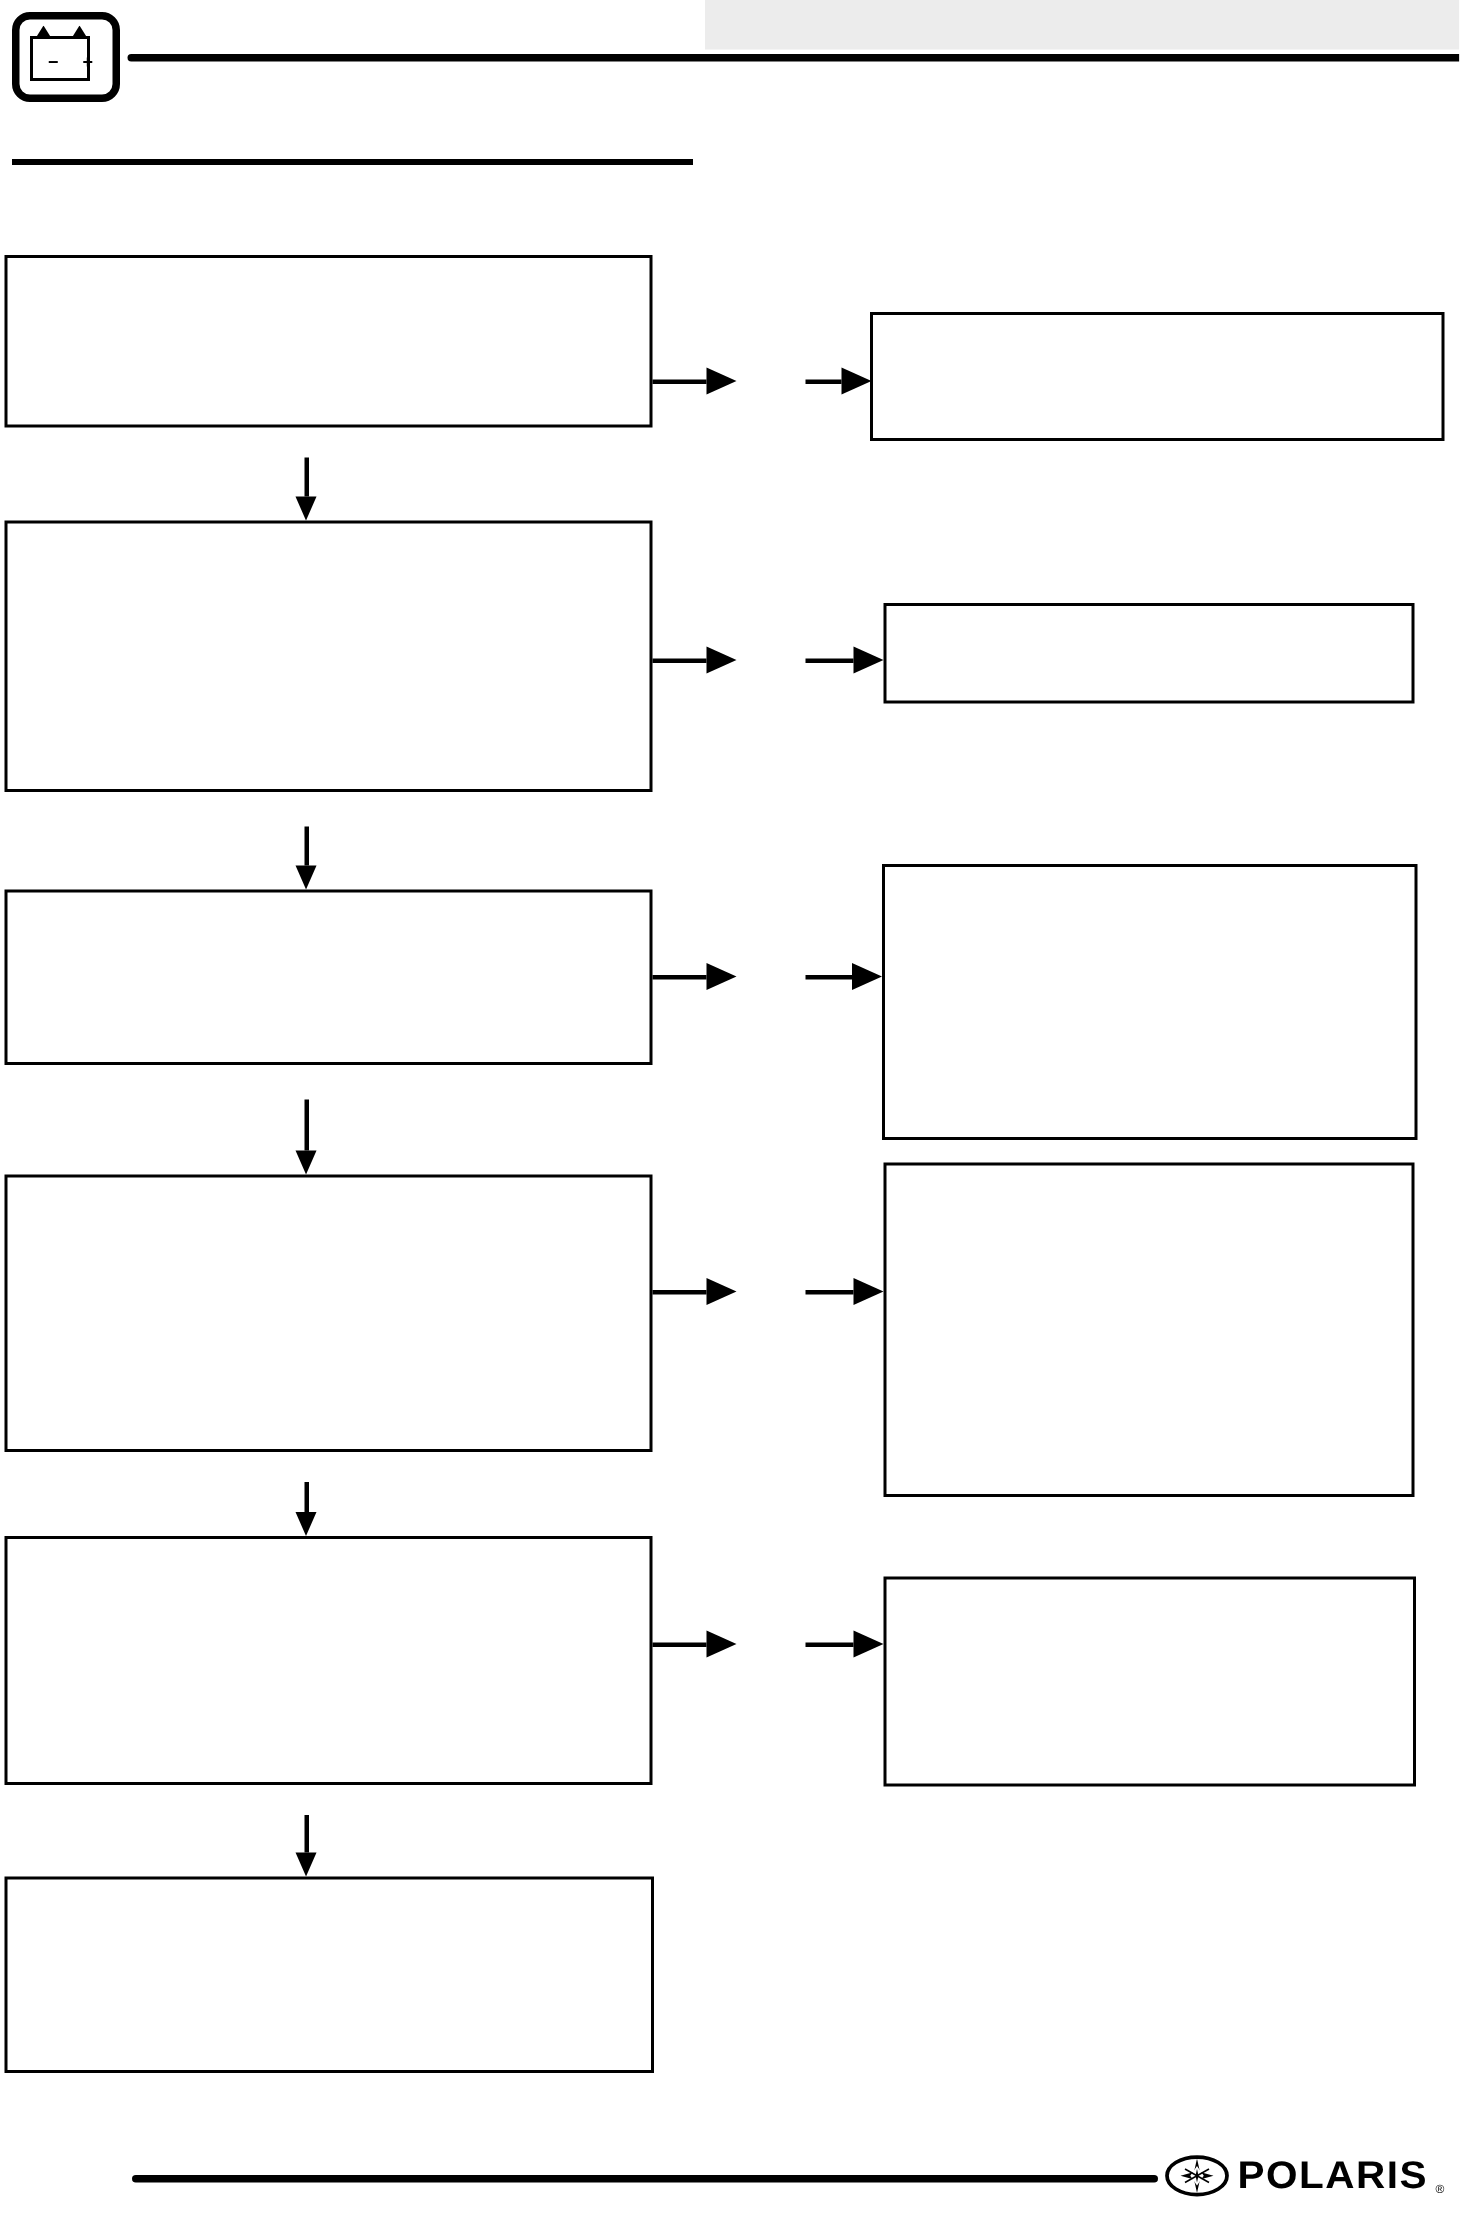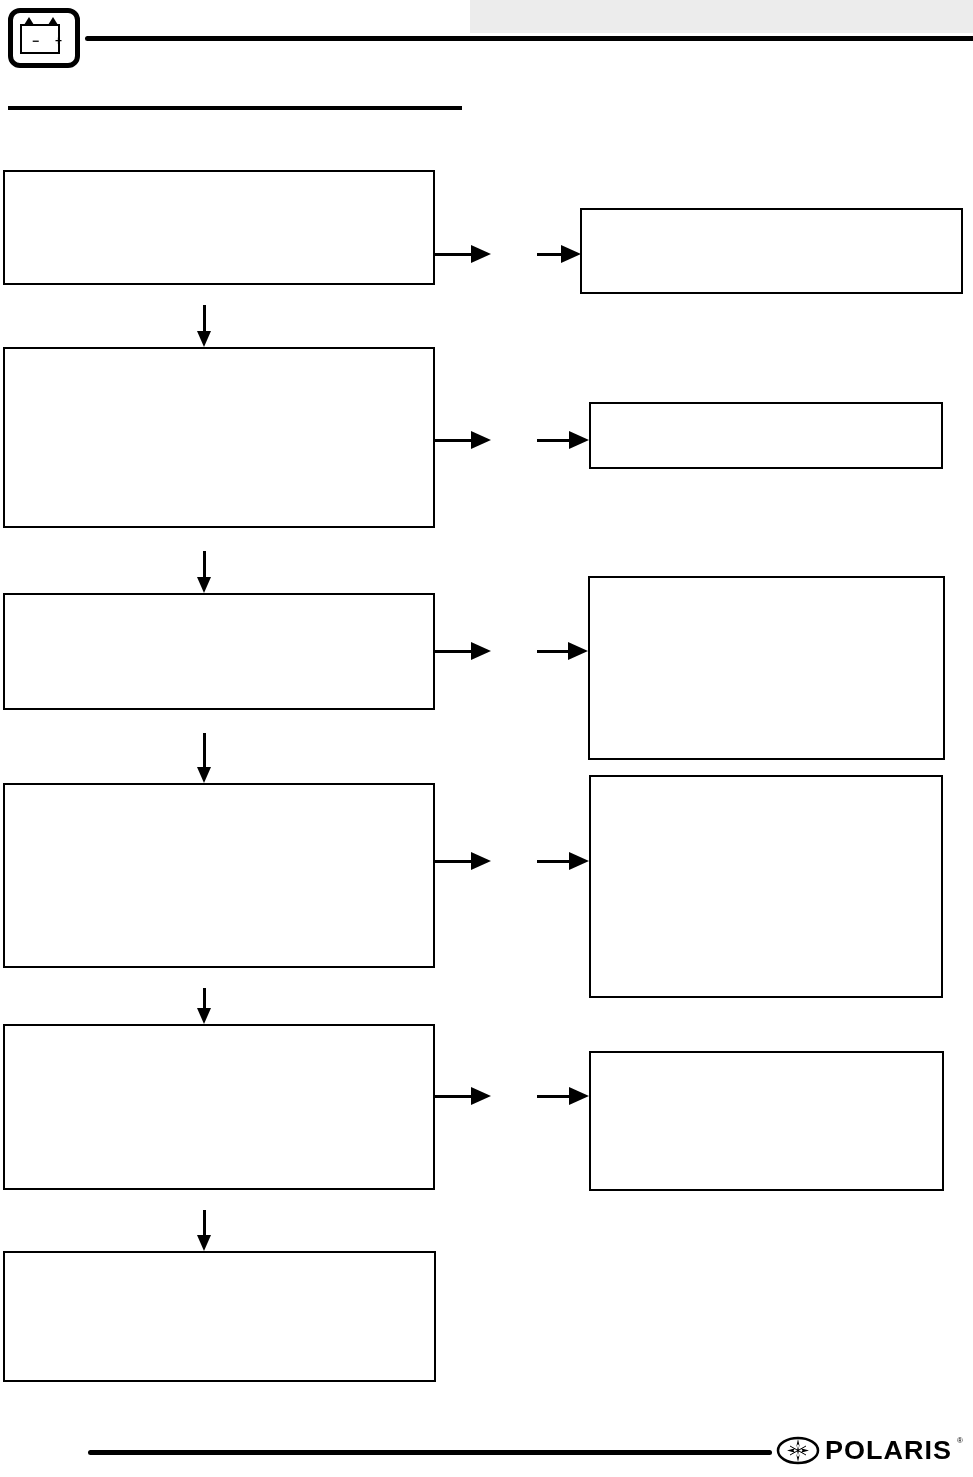--- a/index.html
+++ b/index.html
@@ -29,21 +29,21 @@
     border-top:9px solid transparent;border-bottom:9px solid transparent;border-left:20px solid #000;
   }
   
   .v-arrow{position:absolute;width:3px;background:#000;}
   .v-arrow::after{
     content:"";position:absolute;top:100%;left:-6px;width:0;height:0;
     border-left:7px solid transparent;border-right:7px solid transparent;border-top:16px solid #000;
   }
   
   .footer-rule{position:absolute;left:88px;top:1450px;width:684px;height:5px;background:#000;border-radius:3px;}
-  .logo{position:absolute;left:776px;top:1436px;display:flex;align-items:flex-start;gap:5px;}
+  .logo{position:absolute;left:776px;top:1436px;display:flex;align-items:flex-end;gap:5px;}
   .logo svg{display:block;}
   .logo-text{font-size:27px;font-weight:bold;letter-spacing:1px;line-height:29px;transform:scaleY(0.95);}
   .logo-reg{font-size:8px;vertical-align:top;line-height:10px;}
 </style>
 </head>
 <body>
 
 <div class="page">
 
   <div class="header-bar"></div>

